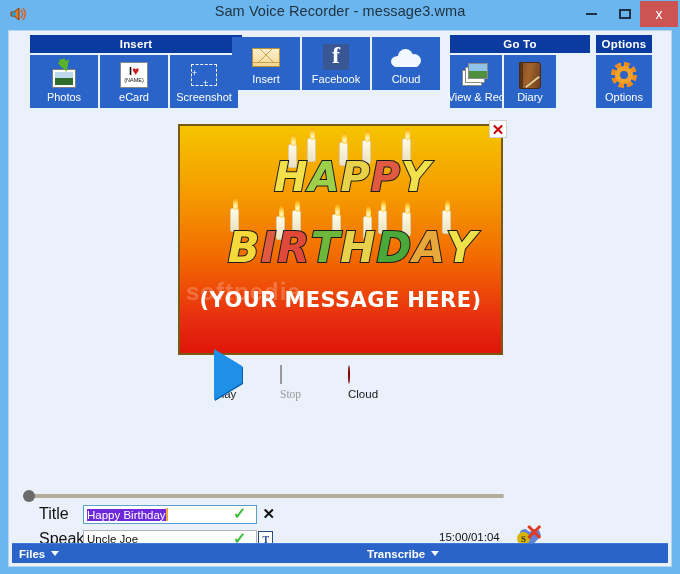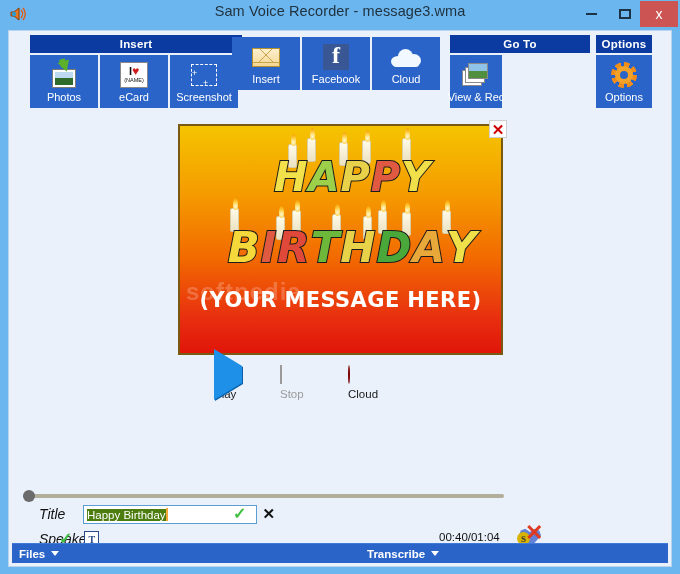--- a/index.html
+++ b/index.html
@@ -218,21 +218,21 @@
   }
 
   
   .transport{ position:absolute; left:205px; top:335px; width:230px; height:60px; }
   .tbtn{
     position:absolute; width:62px; text-align:left; cursor:default;
   }
   .tbtn .lb{ font-size:11.5px; color:#1a1a1a; margin-top:4px; display:block; }
   .tbtn.dim .lb{ color:#9a9a9a; }
   .tb-play{ left:0px; }
-  .tb-stop{ left:66px; }
+  .tb-stop{ left:66px;font-family:Liberation Serif, serif; }
   .tb-rec{  left:134px; }
   .play-tri{
     margin:0 auto; width:0; height:0;
     border-top:17px solid transparent; border-bottom:17px solid transparent;
     border-left:28px solid #1e90e8;
     filter:drop-shadow(1px 1px 0 #0a5fa8);
   }
   .stop-sq{
     margin:0 auto; width:27px; height:27px;
     background:linear-gradient(#f2f2f2,#c9c9c9);
@@ -250,28 +250,28 @@
     position:absolute; left:0; top:4px; width:481px; height:4px;
     background:#b3ae99; border-radius:2px;
   }
   .slider .knob{
     position:absolute; left:0px; top:0px; width:12px; height:12px; border-radius:50%;
     background:#6b6b6b;
   }
 
   .frm{ position:absolute; left:30px; top:472px; width:260px; }
   .frm-row{ height:22px; display:flex; align-items:center; margin-bottom:3px; }
-  .frm-lb{ width:44px; font-size:14px; color:#111;font-style:italic; }
+  .frm-lb{ width:44px; font-size:16px; color:#111; }
   .tbox{
     width:174px; height:19px; background:#ffffff; border:1px solid #b3b3b3;
     position:relative; font-size:11.5px; color:#111; padding:2px 0 0 3px;
     overflow:hidden; white-space:nowrap;
   }
   .tbox.focused{ border:1px solid #5a9fd4; }
-  .tbox .sel{ background:#4d7c0f; color:#ffffff; }
+  .tbox .sel{ background:#6d28d9; color:#ffffff; }
   .tbox .caret{
     display:inline-block; width:2px; height:13px; background:#f3a83a;
     vertical-align:-2px;
   }
   .chk{
     margin-left:-24px; color:#3fbf3f; font-size:16px; font-weight:bold;
     line-height:16px; position:relative; z-index:3; pointer-events:none;
   }
   .xmark{ margin-left:16px; font-size:15px; font-weight:bold; color:#111; }
   .tbtn-ic{
@@ -414,20 +414,26 @@
           <div class="rb-btn">
             <span class="ic">
               <span class="ic-views">
                   <span class="sheet s1"></span>
                   <span class="sheet s2"></span>
                   <span class="sheet s3"></span>
                 </span>
             </span>
             <span class="lb">View &amp; Rec</span>
           </div>
+          <div class="rb-btn">
+            <span class="ic">
+                <span class="ic-diary"></span>
+              </span>
+            <span class="lb">Diary</span>
+          </div>
         </div>
       </div>
 
       <div class="group g-options">
         <div class="group-header">Options</div>
         <div class="group-body">
           <div class="rb-btn">
             <span class="ic">
               <span class="ic-gear">
                   <span class="gw"></span>
@@ -494,26 +500,27 @@
 
     <div class="frm">
       <div class="frm-row">
         <span class="frm-lb">Title</span>
         <span class="tbox focused"><span class="sel">Happy Birthday</span><span class="caret"></span></span>
         <span class="chk">✓</span>
         <span class="xmark">✕</span>
       </div>
       <div class="frm-row">
         <span class="frm-lb">Speaker</span>
+        <span class="tbox"><span>Uncle Joe</span></span>
         <span class="chk">✓</span>
         <span class="tbtn-ic">T</span>
       </div>
     </div>
 
-    <div class="timecode">00:40/01:04</div>
+    <div class="timecode">15:00/01:04</div>
 
     <div class="heart-x">
       <span class="h"></span>
       <span class="s">S</span>
       <span class="x">✕</span>
     </div>
 
     <div class="statusbar">
       <div class="sb-pane sb-files">
         <span>Files</span>

